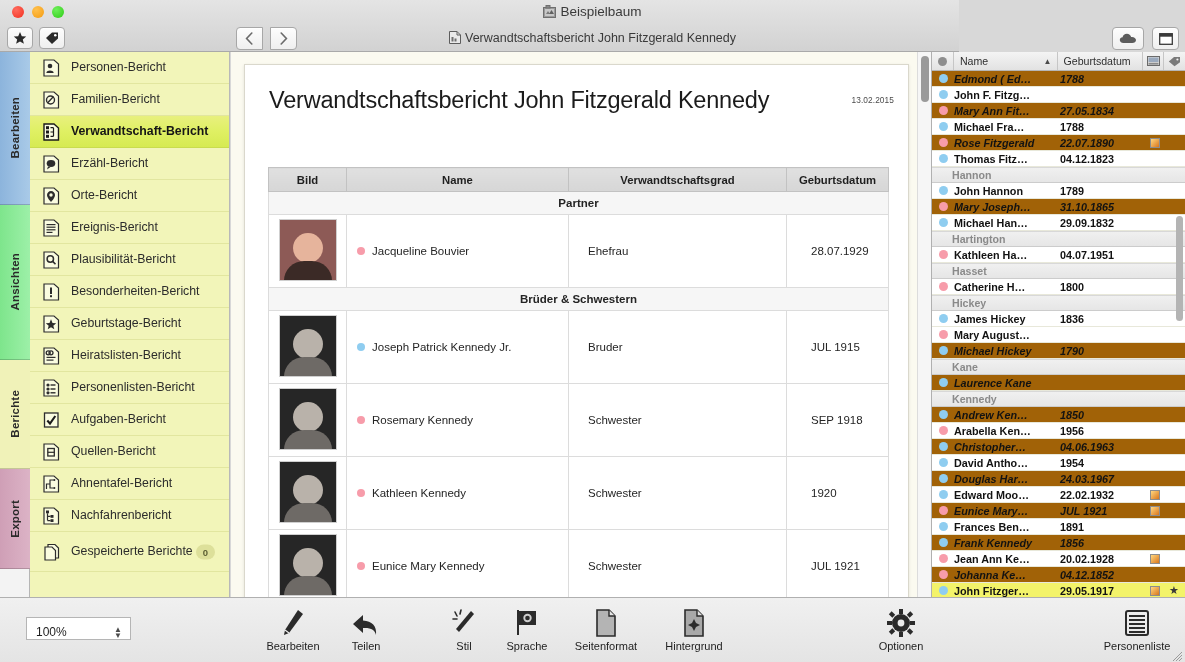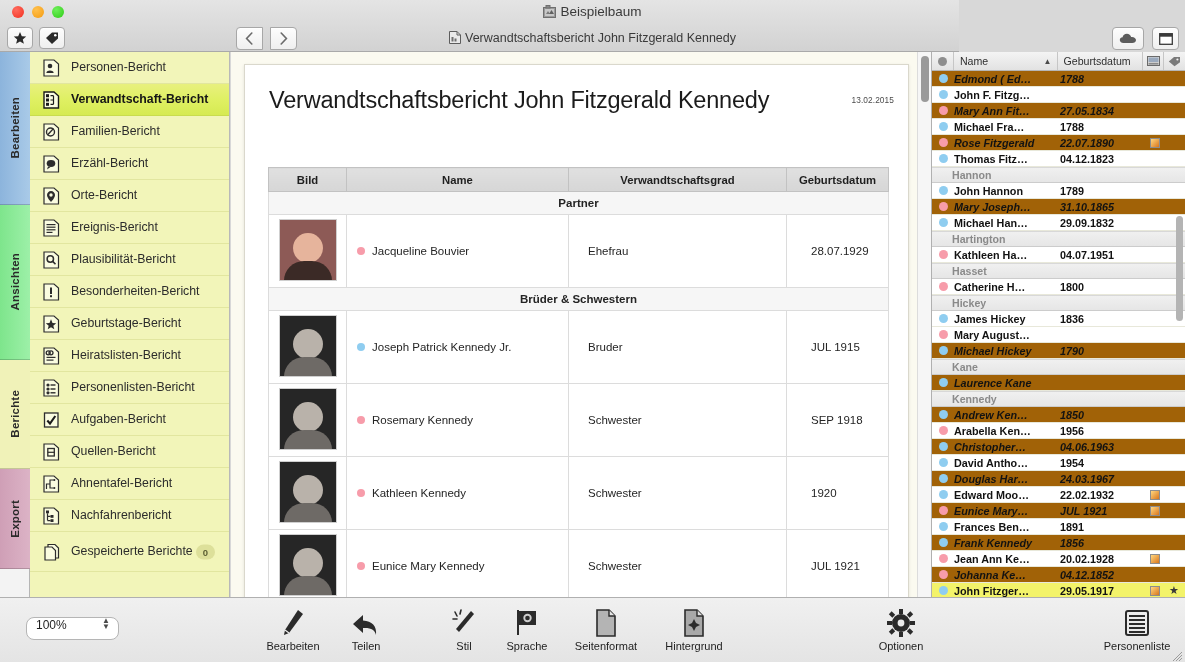--- a/index.html
+++ b/index.html
@@ -237,23 +237,23 @@
     background: #b4b4b4; border-radius: 4px;
   }
 
   
   #bottombar {
     position: absolute; left: 0; top: 597px; width: 1185px; height: 65px;
     background: linear-gradient(to bottom,#f0f0f0,#e4e4e4);
     border-top: 1px solid #b0b0b0;
   }
   #zoomsel {
-    position: absolute; left: 26px; top: 19px; width: 93px; height: 23px;
-    background: #ffffff; border: 1px solid #b5b5b5; border-radius: 8px;
-    display: flex; align-items: flex-start; cursor: default;
+    position: absolute; left: 26px; top: 19px; width: 105px; height: 23px;
+    background: #ffffff; border: 1px solid #b5b5b5; border-radius: 0;
+    display: flex; align-items: flex-end; cursor: default;
   }
   #zoomsel .zval { font-size: 12px; color: #1d1d1d; padding-left: 9px; }
   #zoomsel .stepper {
     position: absolute; right: 8px; display: flex; flex-direction: column;
     line-height: 6px; font-size: 8px; color: #4a4a4a;
   }
   .tool {
     position: absolute; top: 8px; width: 78px; height: 50px;
     display: flex; flex-direction: column; align-items: center; cursor: default;
   }
@@ -365,43 +365,43 @@
       <span class="sico">
         <svg width="17" height="18" viewBox="0 0 17 18">
             <path d="M1 1 H11 L15.5 5 V17 H1 Z" fill="#fafce0" stroke="#2c2c2c" stroke-width="1.2"></path>
             <circle cx="7" cy="7" r="2.3" fill="#2c2c2c"></circle>
             <path d="M3.3 14 C3.8 10.8 10.2 10.8 10.7 14 Z" fill="#2c2c2c"></path>
           </svg>
       </span>
       <span class="slabel">Personen-Bericht</span>
     </div>
 
+    <div class="side-item">
+      <span class="sico">
+        <svg width="17" height="18" viewBox="0 0 17 18">
+            <path d="M1 1 H11 L15.5 5 V17 H1 Z" fill="#fafce0" stroke="#2c2c2c" stroke-width="1.2"></path>
+            <circle cx="7.5" cy="9" r="4" fill="none" stroke="#2c2c2c" stroke-width="1.4"></circle>
+            <path d="M4.5 12 L10.5 5.5" stroke="#2c2c2c" stroke-width="1.3"></path>
+          </svg>
+      </span>
+      <span class="slabel">Familien-Bericht</span>
+    </div>
+
     <div class="side-item active">
       <span class="sico">
         <svg width="17" height="18" viewBox="0 0 17 18">
             <path d="M1 1 H11 L15.5 5 V17 H1 Z" fill="#fafce0" stroke="#1a1a1a" stroke-width="1.4"></path>
             <rect x="3" y="3.2" width="3" height="3" fill="#1a1a1a"></rect>
             <rect x="3" y="7.5" width="3" height="3" fill="#1a1a1a"></rect>
             <rect x="3" y="11.8" width="3" height="3" fill="#1a1a1a"></rect>
             <path d="M7.5 4.7 H10.5 M7.5 9 H10.5 M7.5 13.3 H10.5" stroke="#1a1a1a" stroke-width="1.2"></path>
             <path d="M10.5 4.7 V13.3" stroke="#1a1a1a" stroke-width="1.2"></path>
           </svg>
       </span>
       <span class="slabel">Verwandtschaft-Bericht</span>
-    </div>
-
-    <div class="side-item">
-      <span class="sico">
-        <svg width="17" height="18" viewBox="0 0 17 18">
-            <path d="M1 1 H11 L15.5 5 V17 H1 Z" fill="#fafce0" stroke="#2c2c2c" stroke-width="1.2"></path>
-            <circle cx="7.5" cy="9" r="4" fill="none" stroke="#2c2c2c" stroke-width="1.4"></circle>
-            <path d="M4.5 12 L10.5 5.5" stroke="#2c2c2c" stroke-width="1.3"></path>
-          </svg>
-      </span>
-      <span class="slabel">Familien-Bericht</span>
     </div>
 
     <div class="side-item">
       <span class="sico">
         <svg width="17" height="18" viewBox="0 0 17 18">
             <path d="M1 1 H11 L15.5 5 V17 H1 Z" fill="#fafce0" stroke="#2c2c2c" stroke-width="1.2"></path>
             <ellipse cx="8" cy="8.5" rx="4.3" ry="3.4" fill="#2c2c2c"></ellipse>
             <path d="M5 11.5 L4 14.5 L7.5 12 Z" fill="#2c2c2c"></path>
           </svg>
       </span>

